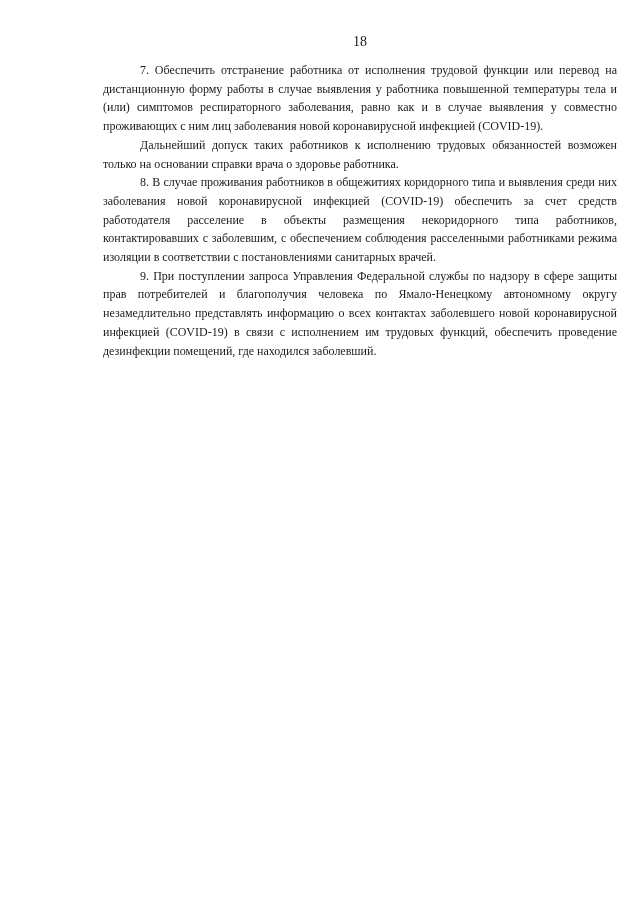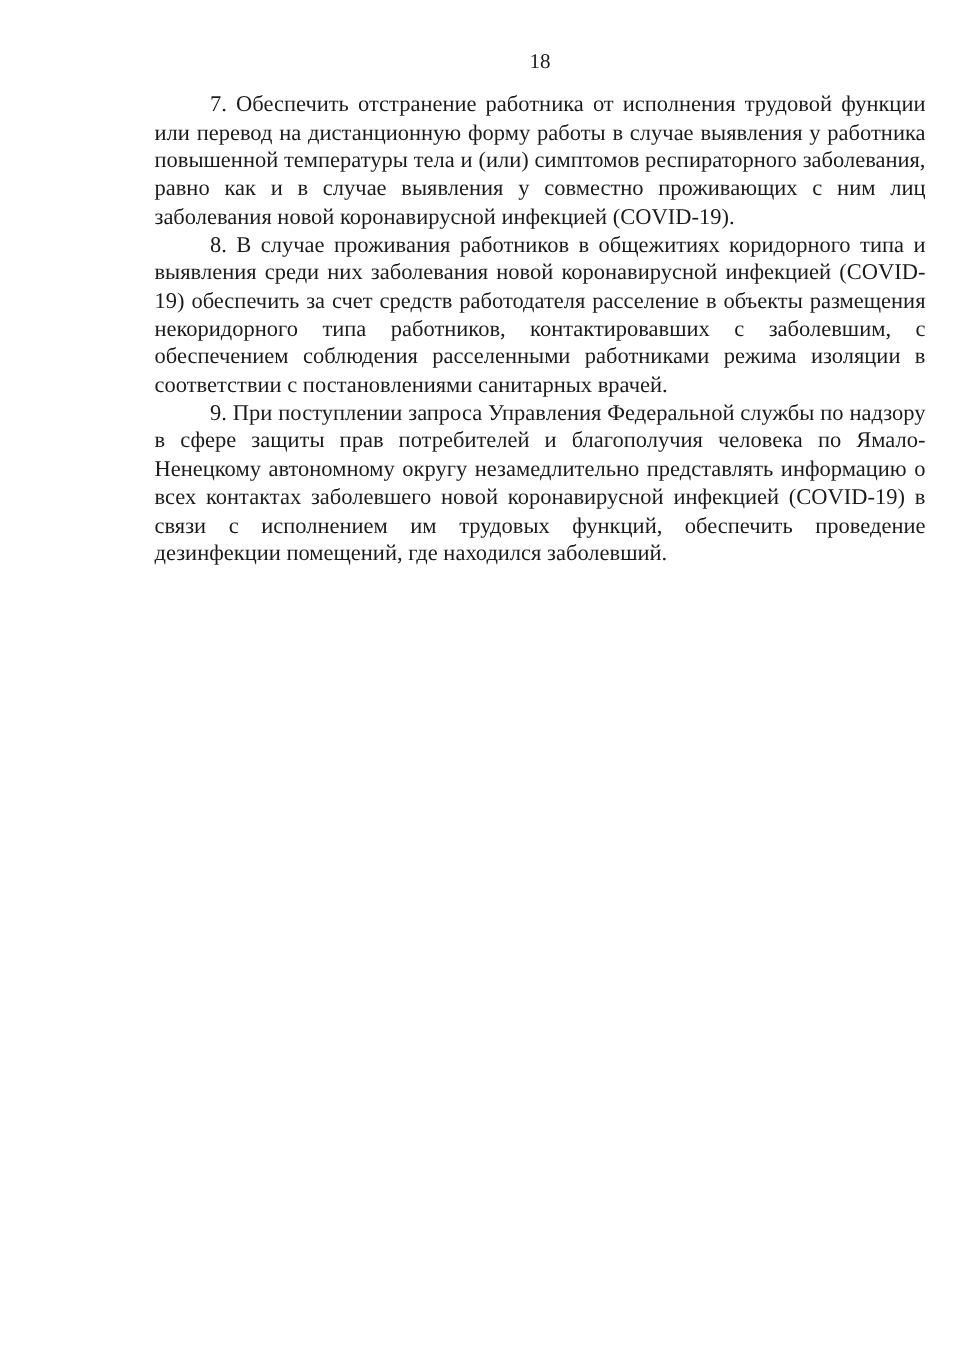--- a/index.html
+++ b/index.html
@@ -22,32 +22,33 @@
       width: 720px;
       text-align: center;
       font-size: 14px;
       line-height: 16px;
     }
     .content {
       position: absolute;
       top: 61px;
       left: 103px;
       width: 514px;
-      font-size: 15px;
+      font-size: 12px;
       line-height: 18.7px;
       text-align: justify;
     }
     .content p {
       margin: 0;
       text-indent: 37px;
       text-align: justify;
     }
   </style>
 </head>
 <body>
 
 <div class="page-number">18</div>
 
 <div class="content">
   <p>7. Обеспечить отстранение работника от исполнения трудовой функции или перевод на дистанционную форму работы в случае выявления у работника повышенной температуры тела и (или) симптомов респираторного заболевания, равно как и в случае выявления у совместно проживающих с ним лиц заболевания новой коронавирусной инфекцией (COVID-19).</p>
+  <p>Дальнейший допуск таких работников к исполнению трудовых обязанностей возможен только на основании справки врача о здоровье работника.</p>
   <p>8. В случае проживания работников в общежитиях коридорного типа и выявления среди них заболевания новой коронавирусной инфекцией (COVID-19) обеспечить за счет средств работодателя расселение в объекты размещения некоридорного типа работников, контактировавших с заболевшим, с обеспечением соблюдения расселенными работниками режима изоляции в соответствии с постановлениями санитарных врачей.</p>
   <p>9. При поступлении запроса Управления Федеральной службы по надзору в сфере защиты прав потребителей и благополучия человека по Ямало-Ненецкому автономному округу незамедлительно представлять информацию о всех контактах заболевшего новой коронавирусной инфекцией (COVID-19) в связи с исполнением им трудовых функций, обеспечить проведение дезинфекции помещений, где находился заболевший.</p>
 </div>
 
 </body></html>

